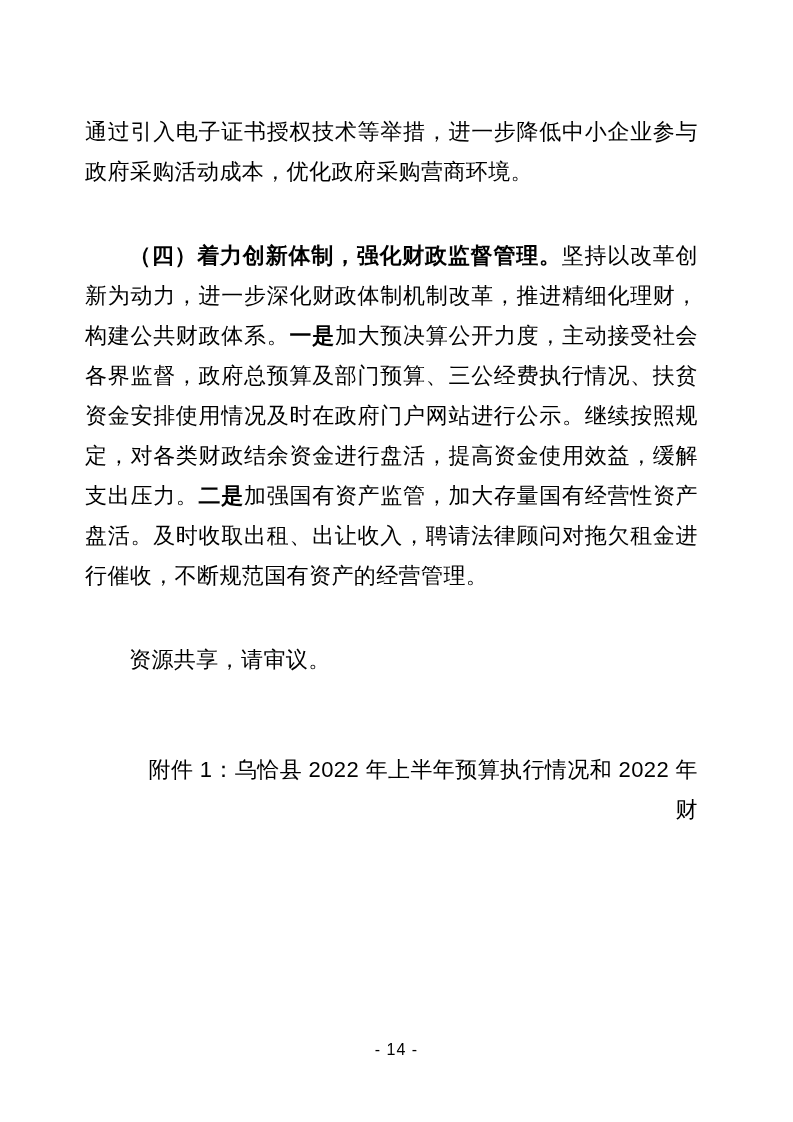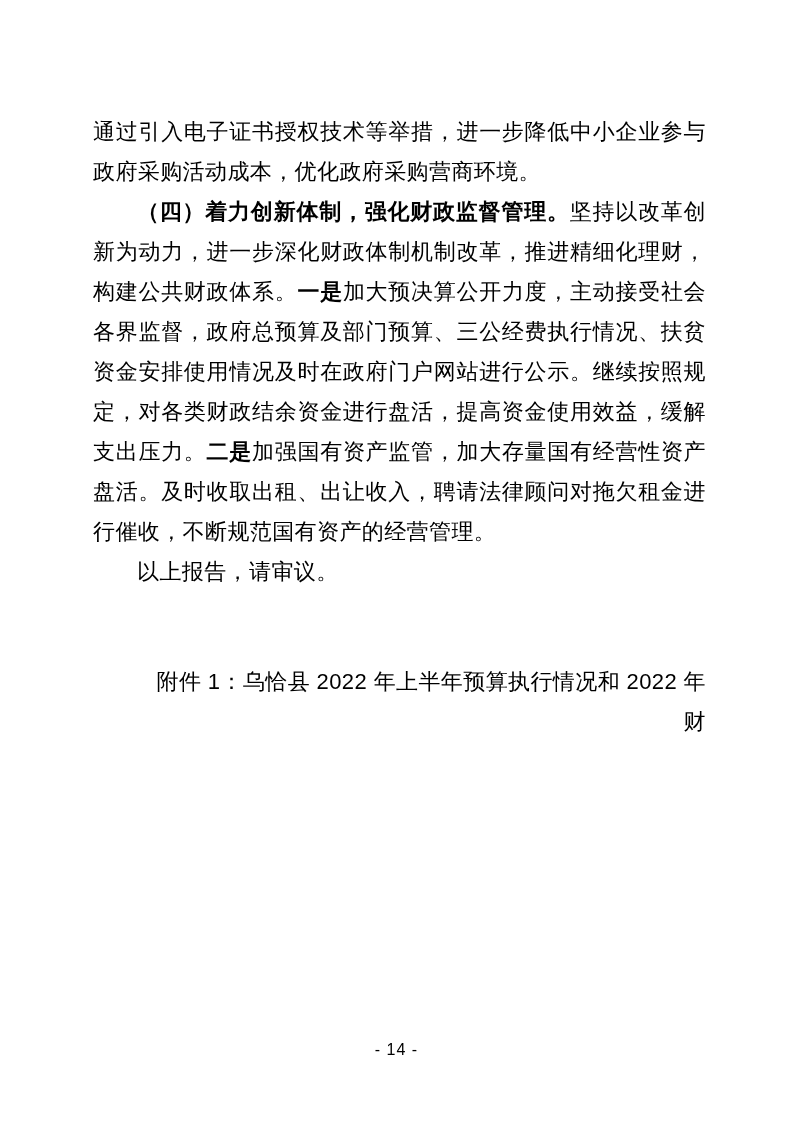--- a/index.html
+++ b/index.html
@@ -12,33 +12,34 @@
     width: 793px;
     height: 1122px;
     background: #ffffff;
     color: #000000;
     font-family: "Liberation Sans", "DejaVu Sans", sans-serif;
     overflow: hidden;
   }
   .content {
     position: absolute;
     top: 112px;
-    left: 93px;
+    left: 85px;
     width: 613px;
   }
   .para {
     margin: 0;
     font-size: 22px;
     line-height: 40px;
     letter-spacing: 0.4px;
     text-align: justify;
     text-justify: inter-character;
   }
   .para.indent {
     text-indent: 2em;
+    margin-top: 44px;
   }
   .para.gap-before {
     margin-top: 70px;
     text-align: right;
   }
   .bold {
     font-weight: 700;
   }
   .footer {
     position: absolute;
@@ -51,19 +52,19 @@
     letter-spacing: 1px;
   }
 </style>
 </head>
 <body>
 
 <div class="page">
   <main class="content" id="paragraphs">
       <p class="para"><span>通过引入电子证书授权技术等举措，进一步降低中小企业参与政府采购活动成本，优化政府采购营商环境。</span></p>
       <p class="para indent"><span class="bold">（四）着力创新体制，强化财政监督管理。</span><span>坚持以改革创新为动力，进一步深化财政体制机制改革，推进精细化理财，构建公共财政体系。</span><span class="bold">一是</span><span>加大预决算公开力度，主动接受社会各界监督，政府总预算及部门预算、三公经费执行情况、扶贫资金安排使用情况及时在政府门户网站进行公示。继续按照规定，对各类财政结余资金进行盘活，提高资金使用效益，缓解支出压力。</span><span class="bold">二是</span><span>加强国有资产监管，加大存量国有经营性资产盘活。及时收取出租、出让收入，聘请法律顾问对拖欠租金进行催收，不断规范国有资产的经营管理。</span></p>
-      <p class="para indent"><span>以上报告，请审议。</span></p>
+      <p class="para indent"><span>资源共享，请审议。</span></p>
       <p class="para indent gap-before"><span>附件 1：乌恰县 2022 年上半年预算执行情况和 2022 年财</span></p>
     </main>
   <div class="footer">
     <span>- 14 -</span>
   </div>
 </div>
 
 </body></html>

